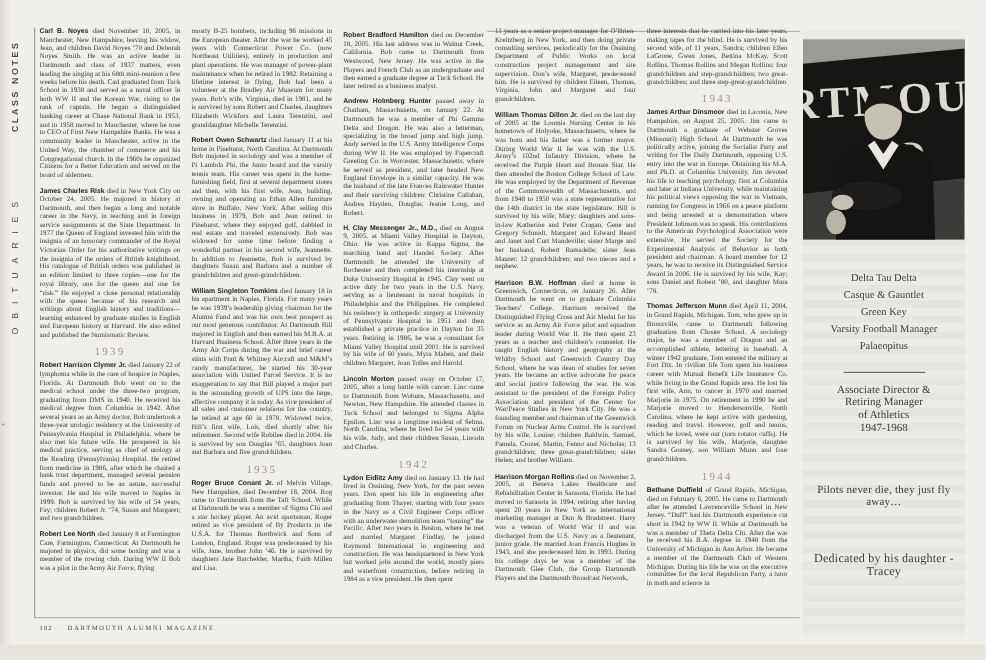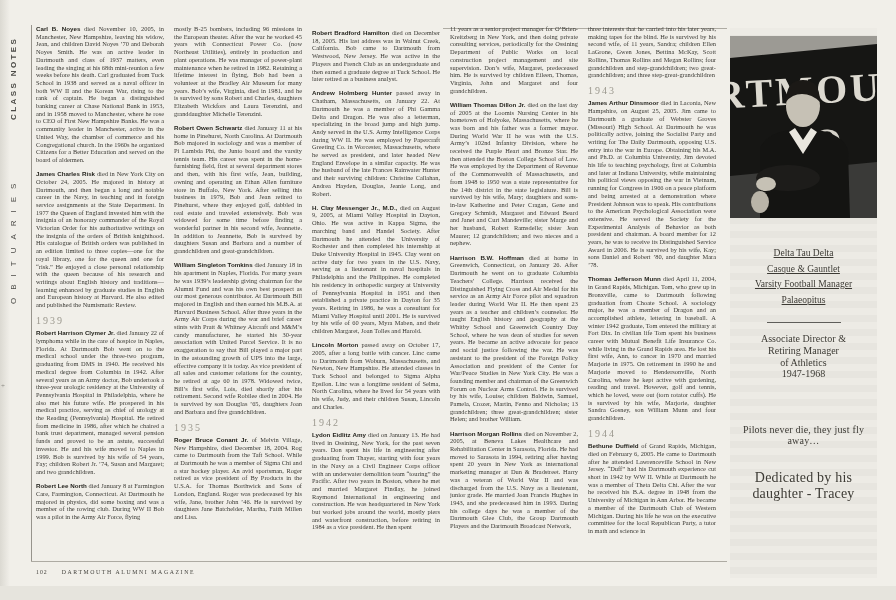--- a/index.html
+++ b/index.html
@@ -31,42 +31,42 @@
 
   
   .column{
     position:absolute;top:25px;width:128px;height:538px;overflow:hidden;
     font-size:6.4px;line-height:7.7px;text-align:justify;
   }
   .col-0{left:36px;} .col-1{left:174px;} .col-2{left:312px;} .col-3{left:450px;} .col-4{left:588px;}
   .column p.obit{margin:0 0 6.5px 0;}
   .obit-name{font-family:"Liberation Sans",sans-serif;font-weight:bold;font-size:6.2px;color:#26251f;}
   .year-heading{
-    font-size:10px;letter-spacing:2px;color:#9b988e;
+    font-size:10px;letter-spacing:2px;color:#9b988e;text-align:center;
     margin:5px 0 3px 0;line-height:11px;
   }
   .column > .year-heading:first-child{margin-top:-10px;}
 
   
   .footer{position:absolute;top:569px;left:36px;font-size:5.8px;letter-spacing:1.6px;color:#44433e;}
   .footer .pageno{margin-right:14px;letter-spacing:1px;}
 
   
   .memorial-card{
     position:absolute;left:730px;top:28px;width:147px;height:550px;
     background:repeating-linear-gradient(180deg,#edebe5 0px,#edebe5 7px,#e7e5df 7px,#e7e5df 14px);
     text-align:center;color:#3c3a34;
   }
   .memorial-head{padding-top:20px;font-size:10px;line-height:18.5px;}
   .memorial-photo{display:block;margin:8px auto 0 auto;width:147px;height:182px;}
-  .affiliations{margin-top:28px;font-size:9.5px;line-height:15.5px;text-decoration:underline;}
+  .affiliations{margin-top:28px;font-size:9.5px;line-height:15.5px;}
   .mem-divider{width:74px;height:0;border-top:1px solid #5f5e5a;margin:14px auto 10px auto;}
   .role{font-size:10px;line-height:11.8px;}
   .mem-quote{margin-top:44px;font-size:10px;letter-spacing:0.2px;}
-  .mem-dedication{margin-top:24px;font-size:14px;letter-spacing:0.2px;}
+  .mem-dedication{margin-top:40px;font-size:11px;letter-spacing:0.2px;}
 </style>
 </head>
 <body>
 
 <div class="vlabel top">CLASS NOTES</div>
 <div class="vlabel bottom">OBITUARIES</div>
 <div class="vrule"></div>
 <div class="top-rule"></div>
 <div class="bottom-rule"></div>
 <span class="margin-mark">+</span>
@@ -123,20 +123,21 @@
     <path d="M56,66 Q56,44 73,44 Q90,44 90,66 Q82,58 72,58 Q62,58 56,66 Z" fill="#1b1916"></path>
     <polygon points="59,96 73,118 87,96 81,92 73,104 65,92" fill="#e9e6de"></polygon>
     <ellipse cx="58" cy="142" rx="32" ry="13" fill="#1d1c1a"></ellipse>
     <ellipse cx="36" cy="148" rx="10" ry="7" fill="#c6c1b5"></ellipse>
     <ellipse cx="30" cy="166" rx="9" ry="11" fill="#b9b4a8"></ellipse>
   </svg>
 
   <div class="affiliations">
     <div>Delta Tau Delta</div>
     <div>Casque &amp; Gauntlet</div>
+    <div>Green Key</div>
     <div>Varsity Football Manager</div>
     <div>Palaeopitus</div>
   </div>
 
   <div class="mem-divider"></div>
 
   <div class="roles">
     <div class="role">Associate Director &amp;</div>
     <div class="role">Retiring Manager</div>
     <div class="role">of Athletics</div>

